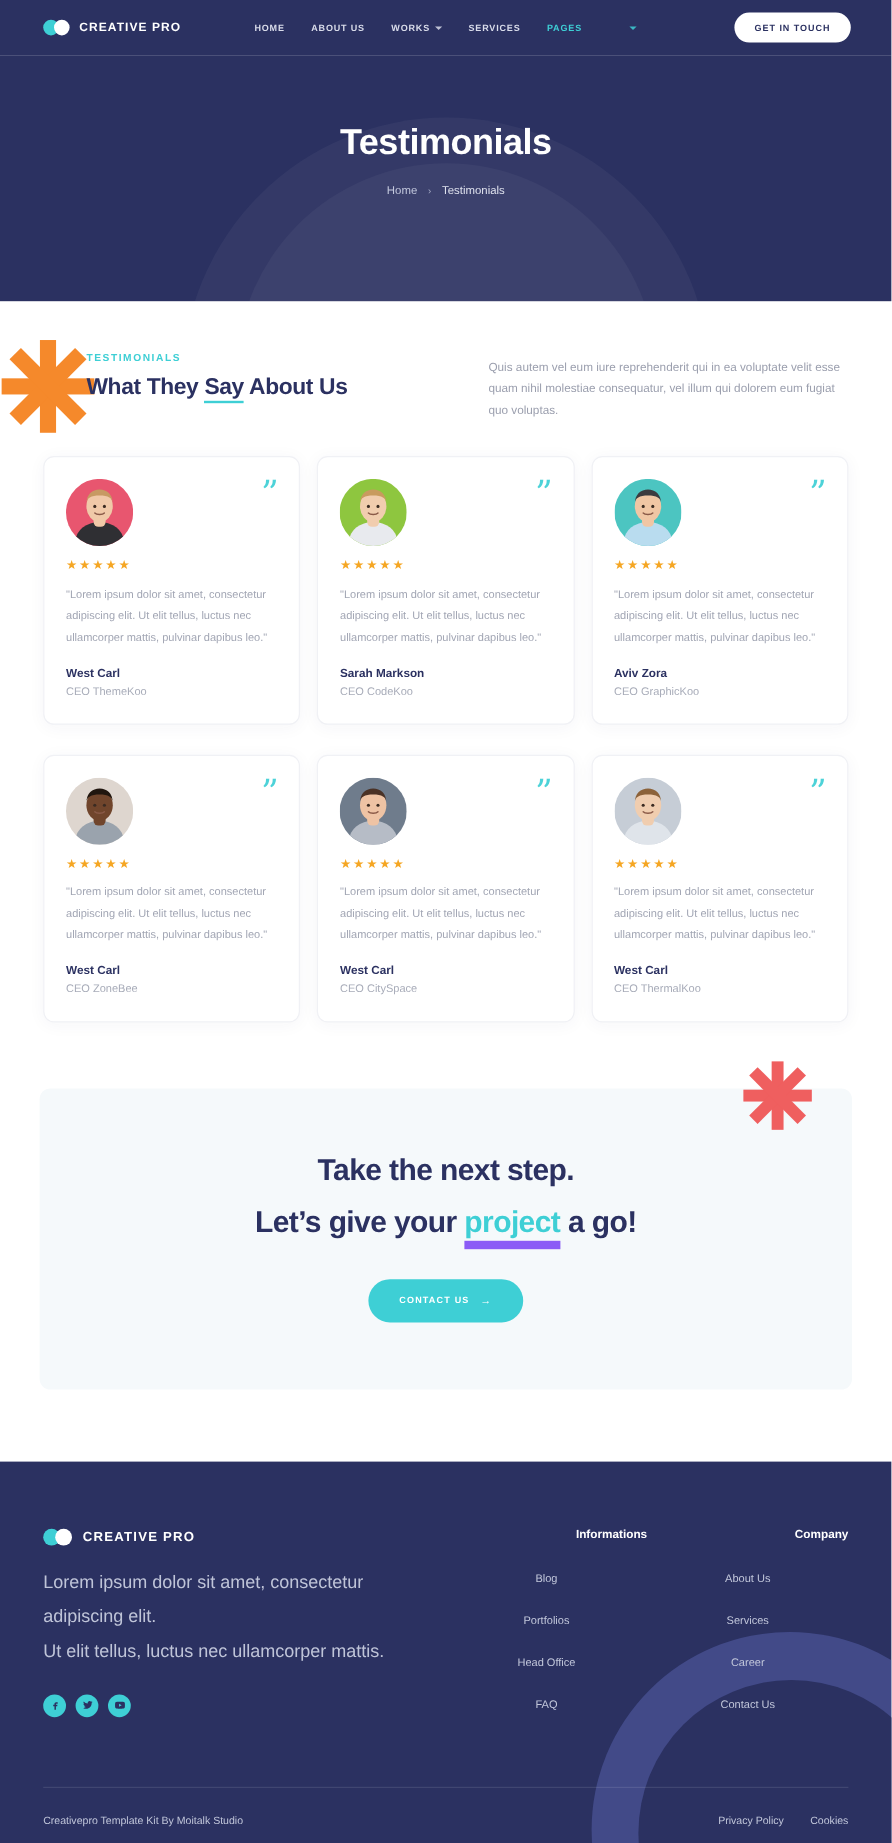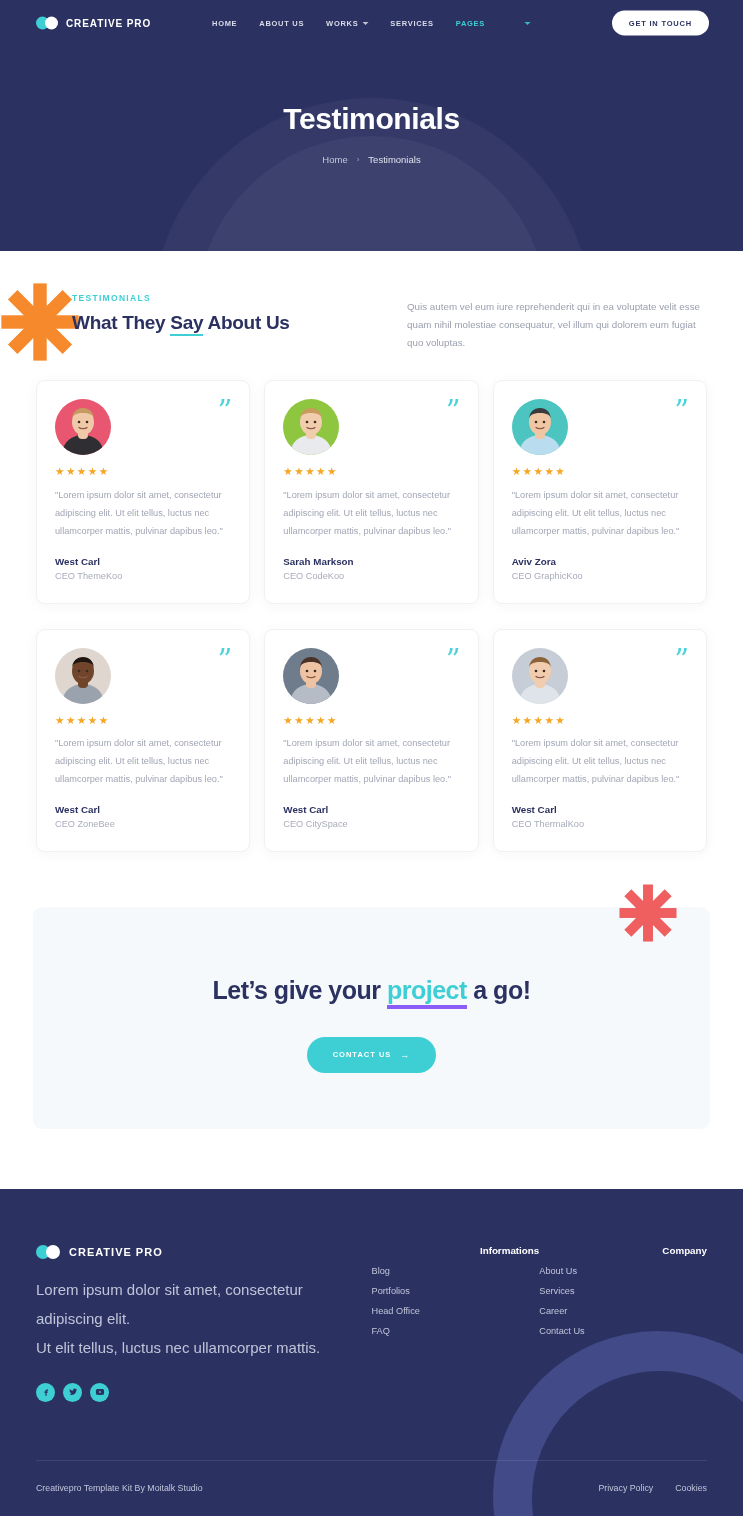--- a/index.html
+++ b/index.html
@@ -167,21 +167,21 @@
     border-radius:9px;
     padding:54px 20px 56px 20px;
     text-align:center;
   }
   .cta-line{
     color:#2b3161; font-weight:bold; letter-spacing:-0.5px;
   }
   .cta-line1{ font-size:25px; }
   .cta-line2{ font-size:25px; margin-top:15px; }
   .cta-line2 .hl{
-    color:#3ecfd5; border-bottom:4px solid #8b5cf6; padding-bottom:1px;
+    color:#3ecfd5; border-bottom:7px solid #8b5cf6; padding-bottom:1px;
   }
   .cta-btn{
     margin-top:32px;
     display:inline-flex; align-items:center; gap:9px;
     background:#3ecfd5; color:#fff; border:none; cursor:pointer;
     font-size:7.5px; font-weight:bold; letter-spacing:1px;
     padding:13px 26px; border-radius:40px;
   }
   .cta-btn .arrow{ font-size:9px; }
 
@@ -213,21 +213,21 @@
   }
   .socials{ margin-top:20px; display:flex; gap:8px; }
   .soc{
     width:19px;height:19px;border-radius:50%;background:#3ecfd5;
     display:flex;align-items:center;justify-content:center;cursor:pointer;
     color:#2b3161;
   }
   .f-linkcol{ width:170px; }
   .f-colhead{ color:#fff; font-size:9.8px; font-weight:bold;text-align:right; }
   .f-link{
-    margin-top:10px; color:#c1c6da; font-size:9.2px; cursor:pointer;
+    margin-top:25px; color:#c1c6da; font-size:9.2px; cursor:pointer;text-align:center;
   }
   .f-link:first-of-type{ margin-top:20px; }
   .f-divider{
     position:relative; z-index:2;
     margin-top:58px; height:1px; background:rgba(255,255,255,0.10);
   }
   .f-bottom{
     position:relative; z-index:2;
     height:55px; display:flex; align-items:center; justify-content:space-between;
   }
@@ -471,20 +471,21 @@
 <section class="cta-outer">
   <svg class="asterisk-red" viewBox="0 0 100 100">
     <g fill="#ef5f5f">
       <rect x="42" y="4" width="16" height="92"></rect>
       <rect x="4" y="42" width="92" height="16"></rect>
       <rect x="42" y="4" width="16" height="92" transform="rotate(45 50 50)"></rect>
       <rect x="42" y="4" width="16" height="92" transform="rotate(-45 50 50)"></rect>
     </g>
   </svg>
   <div class="cta-box">
+    <div class="cta-line cta-line1">Take the next step.</div>
     <div class="cta-line cta-line2">
       <span>Let’s give your </span><span class="hl">project</span><span> a go!</span>
     </div>
     <button class="cta-btn">
       <span>CONTACT US</span>
       <span class="arrow">→</span>
     </button>
   </div>
 </section>
 

